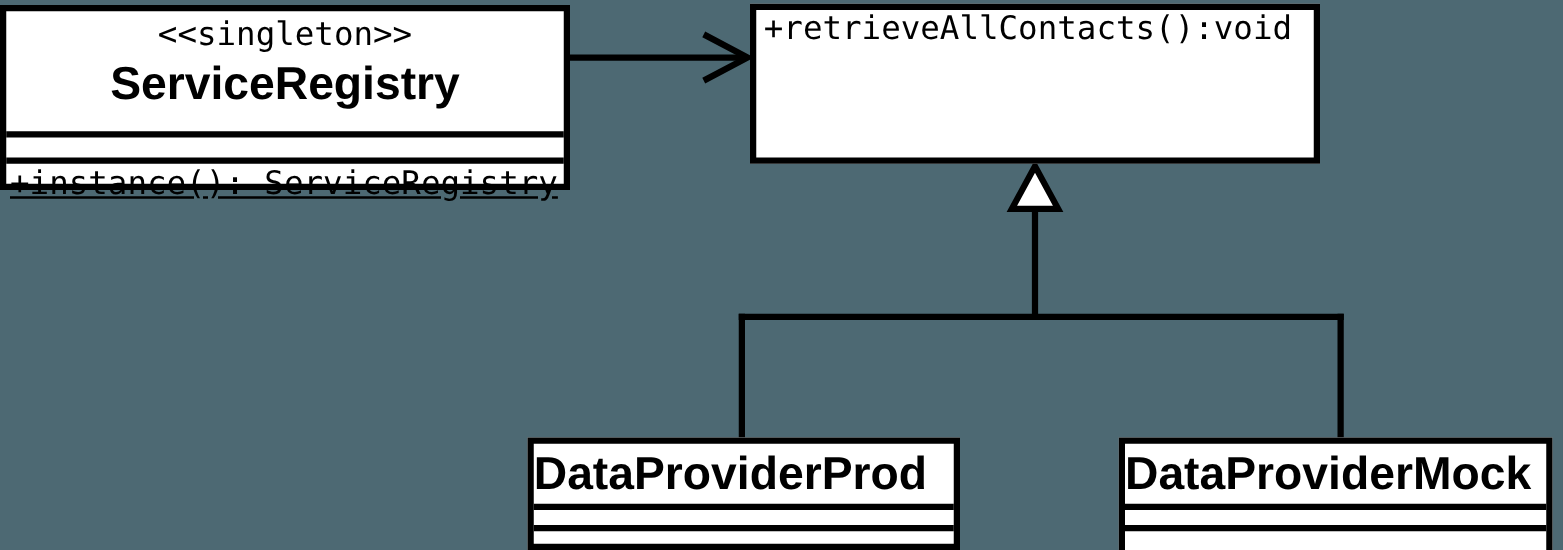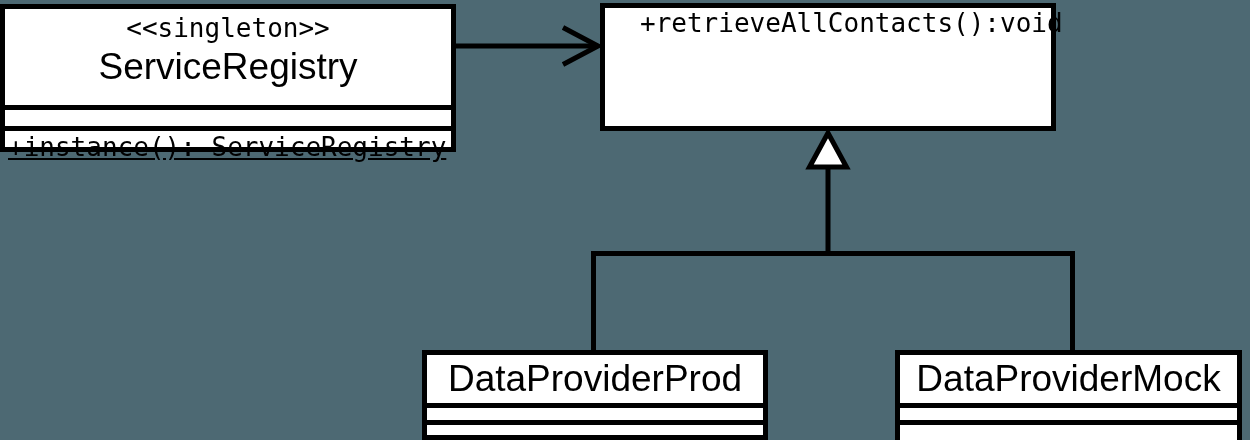--- a/index.html
+++ b/index.html
@@ -38,47 +38,47 @@
   }
   .stereotype {
     font-family: "DejaVu Sans Mono", monospace;
     font-size: 26px;
     line-height: 32px;
     color: var(--line);
     white-space: nowrap;
   }
   .class-title {
     font-family: "Liberation Sans", sans-serif;
-    font-weight: normal;
+    font-weight: bold;
     font-size: 37px;
     line-height: 45px;
     color: var(--line);
     white-space: nowrap;
   }
   .title-only {
-    text-align: center;
+    text-align: left;
     line-height: 48px;
   }
   .member {
     font-family: "DejaVu Sans Mono", monospace;
     font-size: 26px;
     color: var(--line);
     white-space: nowrap;
     overflow: hidden;
   }
   .member.static { text-decoration: underline; }
   #service-registry { left: 0px; top: 4px; width: 456px; height: 148px; gap: 16px; }
   #service-registry .header-compartment { height: 82px; }
   #service-registry .attributes-compartment { height: 18px; }
   #service-registry .methods-compartment { height: 38px; }
   #service-registry .member { line-height: 33px; padding-left: 3px; }
 
   #data-provider { left: 600px; top: 3px; width: 456px; height: 128px; }
   #data-provider .header-compartment { height: 82px; }
-  #data-provider .methods-compartment { height: 36px; margin-left: 29px; }
+  #data-provider .methods-compartment { height: 36px; }
   #data-provider .member { line-height: 31px; padding-left: 6px; }
 
   #data-provider-prod { left: 422px; top: 350px; width: 346px; height: 90px; }
   #data-provider-mock { left: 895px; top: 350px; width: 347px; height: 114px; }
   .subclass .title-compartment { height: 48px; }
   .subclass .attributes-compartment { height: 17px; }
   .subclass .methods-compartment { flex: 1; }
 
   svg.connector-layer {
     position: absolute;

